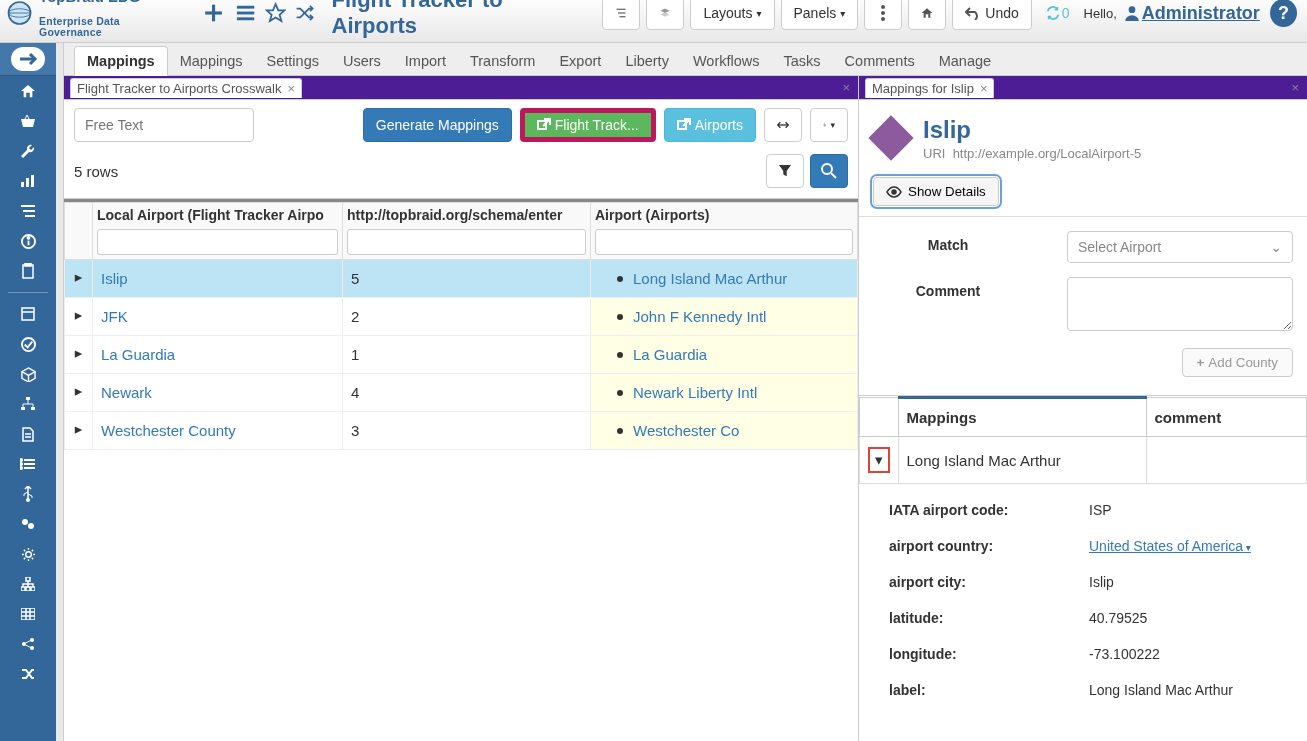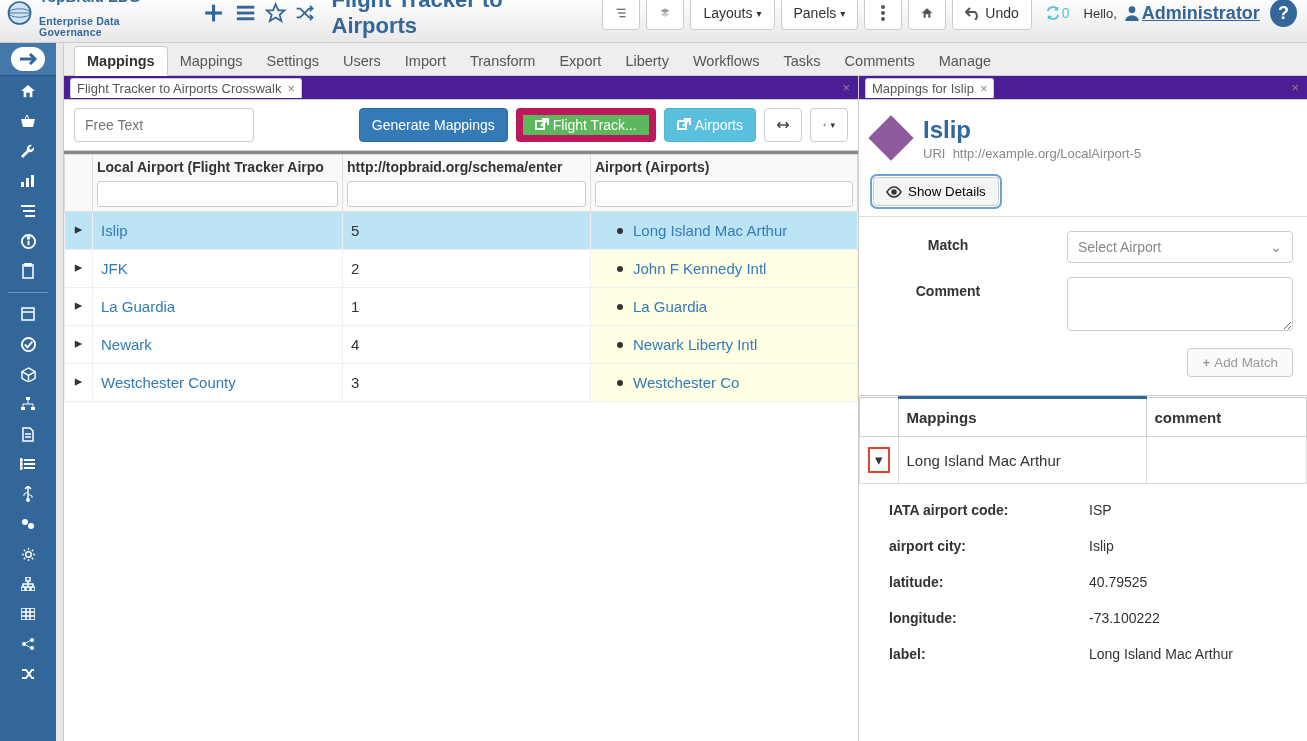--- a/index.html
+++ b/index.html
@@ -52,21 +52,21 @@
 
 .panel-tab-bar { height: 24px; background:#4c1d95; border-bottom:1px solid #ccc; display:flex; align-items:center; padding:0 6px; font-size:13px; position:relative; }
 .panel-tab { display:inline-flex; align-items:center; gap:6px; padding:2px 6px; background:#fff; border:1px solid #ccc; border-bottom:none; border-radius:3px 3px 0 0; color:#555; }
 .panel-tab-close { color:#888; cursor:pointer; }
 .panel-close-right { position:absolute; right:8px; color:#888; cursor:pointer; }
 
 
 .p-toolbar { padding: 8px 10px; display:flex; align-items:center; gap:8px; }
 .free-text { width: 180px; height:34px; border:1px solid #ccc; border-radius:4px; padding:0 10px; font-size:14px; }
 .btn-primary { background:#337ab7; color:#fff; border:1px solid #2e6da4; }
-.btn-success { background:#5cb85c; color:#fff; border:7px solid #be185d; }
+.btn-success { background:#5cb85c; color:#fff; border:5px solid #be185d; }
 .btn-info { background:#5bc0de; color:#fff; border:1px solid #46b8da; }
 
 
 .rows-bar { display:flex; align-items:center; padding:4px 10px 10px; }
 .rows-count { font-size:15px; color:#333; }
 .btn-icon { width:38px; justify-content:center; }
 .btn-primary.btn-icon { padding:0; }
 
 
 .grid { border-top:1px solid #ccc; flex:1; overflow:auto; }
@@ -424,20 +424,35 @@
             </button>
           <button class="btn btn-icon">
               <svg width="14" height="14" viewBox="0 0 16 16" fill="#333">
                 <circle cx="8" cy="8" r="3" fill="none" stroke="#333" stroke-width="2"></circle>
                 <path d="M8 0v3M8 13v3M0 8h3M13 8h3" stroke="#333" stroke-width="2"></path>
               </svg> 
               <span style="font-size:9px;">▾</span>
             </button>
         </div>
 
+        <div class="rows-bar">
+          <span class="rows-count">5 rows</span>
+          <div class="spacer"></div>
+          <button class="btn btn-icon">
+              <svg width="14" height="14" viewBox="0 0 14 14" fill="#333">
+                <polygon points="0,0 14,0 9,7 9,13 5,11 5,7"></polygon>
+              </svg>
+            </button>
+          <button class="btn btn-primary btn-icon" style="margin-left:6px;">
+              <svg width="16" height="16" viewBox="0 0 16 16" fill="none" stroke="#fff" stroke-width="2">
+                <circle cx="6" cy="6" r="5"></circle>
+                <line x1="10" y1="10" x2="15" y2="15"></line>
+              </svg>
+            </button>
+        </div>
 
         <div class="grid">
           <div class="top-accent"></div>
           <table>
             <colgroup>
                 <col style="width:28px">
                 <col style="width:250px">
                 <col style="width:248px">
                 <col>
               </colgroup>
@@ -521,21 +536,21 @@
                 </div>
             </div>
           </div>
           <div class="rp-row">
             <div class="rp-label">Comment</div>
             <div class="rp-field"><textarea class="textarea" style=""></textarea></div>
           </div>
           <div class="rp-actions">
             <button class="add-match">
                 <span style="font-weight:bold;">+</span>
-                <span>Add Match</span>
+                <span>Add County</span>
               </button>
           </div>
         </div>
 
         <div class="rp-map">
           <table>
             <colgroup>
                 <col style="width:36px">
                 <col style="width:248px">
                 <col>
@@ -554,20 +569,24 @@
                 <td></td>
               </tr>
             </tbody>
           </table>
           <div class="detail-block" id="detail-block">
               <div class="detail-row">
                 <div class="detail-k">IATA airport code:</div>
                 <div class="detail-v"><span>ISP</span></div>
               </div>
               <div class="detail-row">
+                <div class="detail-k">airport country:</div>
+                <div class="detail-v"><a href="#" class="link-caret" style="text-decoration:underline;">United States of America</a></div>
+              </div>
+              <div class="detail-row">
                 <div class="detail-k">airport city:</div>
                 <div class="detail-v"><span>Islip</span></div>
               </div>
               <div class="detail-row">
                 <div class="detail-k">latitude:</div>
                 <div class="detail-v"><span>40.79525</span></div>
               </div>
               <div class="detail-row">
                 <div class="detail-k">longitude:</div>
                 <div class="detail-v"><span>-73.100222</span></div>

